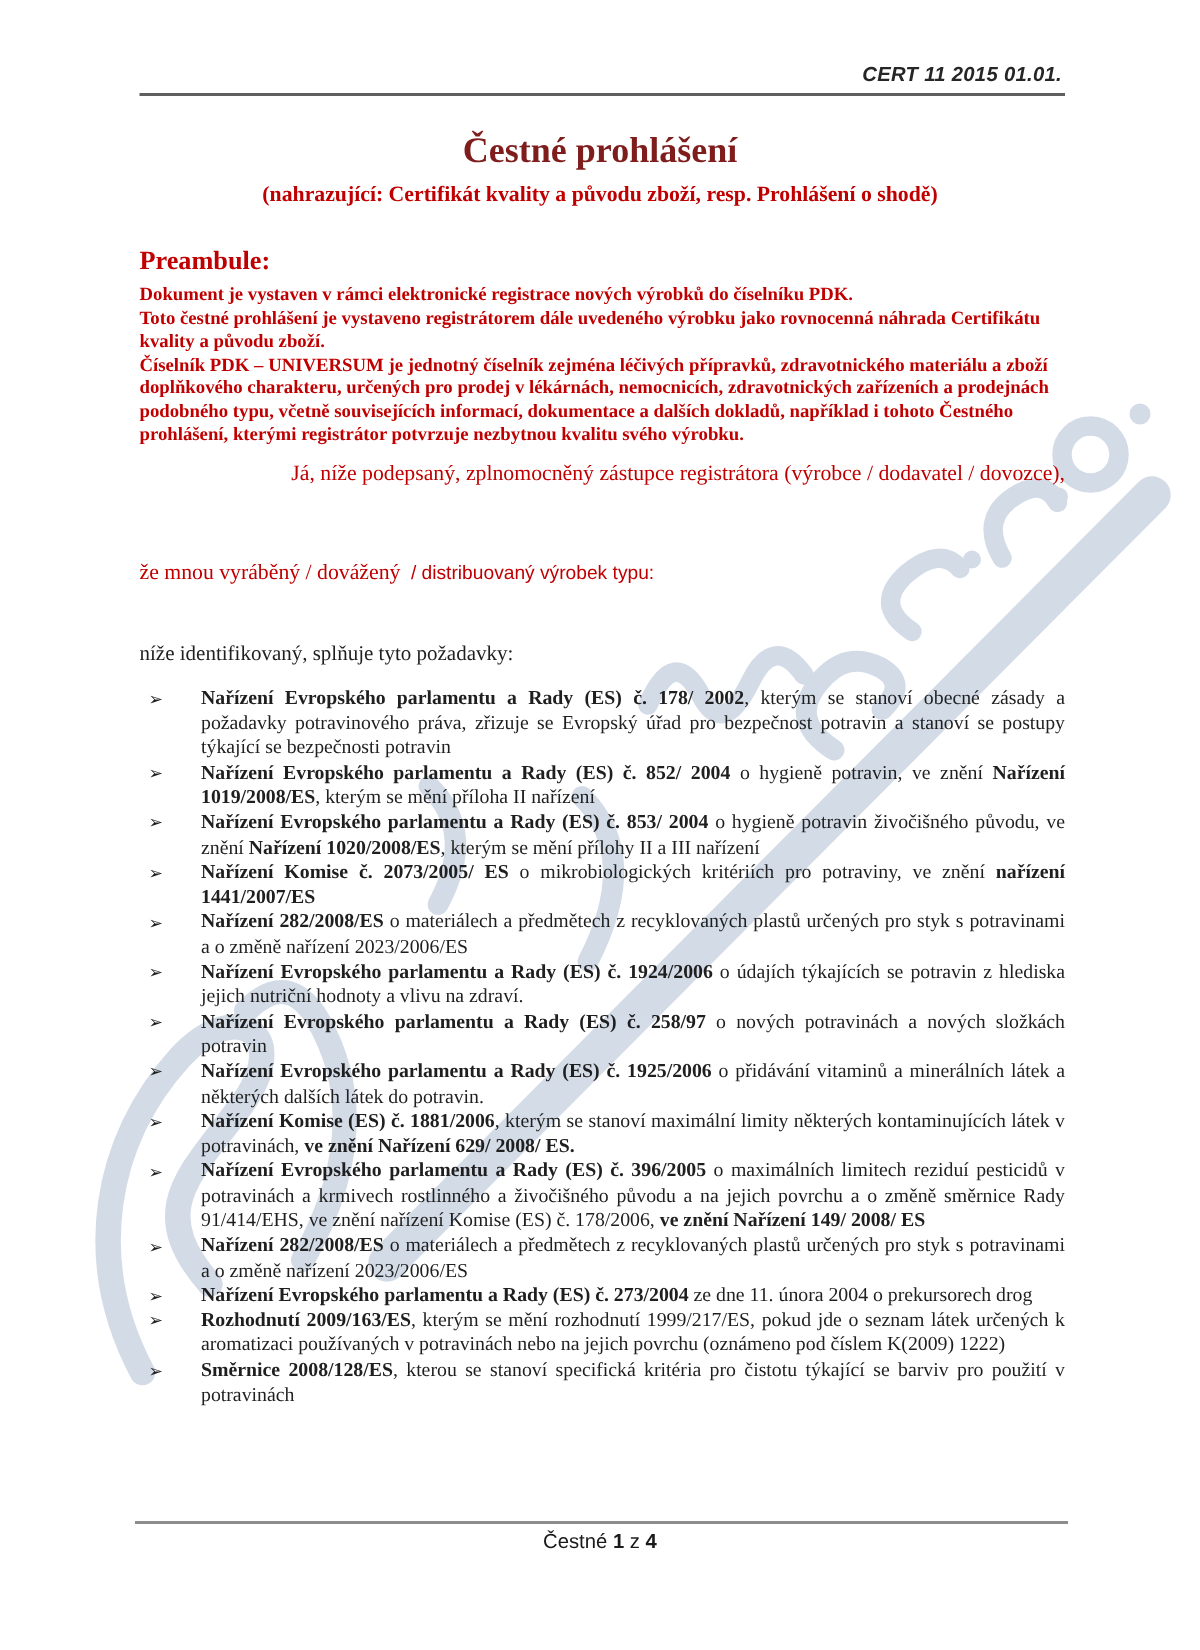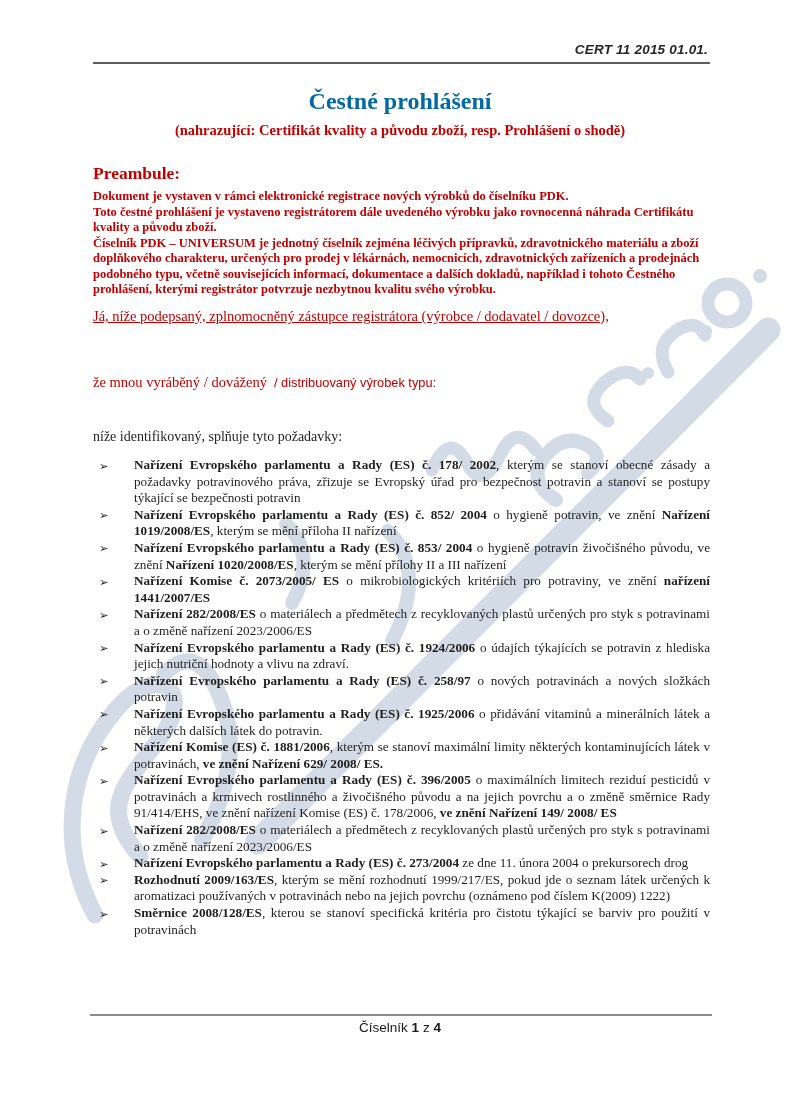--- a/index.html
+++ b/index.html
@@ -13,31 +13,31 @@
 
   .content { position:absolute; inset:0; z-index:1; }
 
   .doc-code { position:absolute; top:42px; right:92px;
               font-family:"Liberation Sans", sans-serif; font-style:italic; font-weight:700;
               font-size:13.5px; color:#262626; letter-spacing:.2px; }
   .rule-top { position:absolute; top:62px; left:93px; right:90px;
               border-top:2px solid #5f5f5f; }
 
   .page-title { position:absolute; top:88px; left:0; right:0; text-align:center;
-                font-size:24px; font-weight:700; color:#0369a1; }
+                font-size:24px; font-weight:700; color:#7f1d1d; }
   .page-subtitle { position:absolute; top:122px; left:0; right:0; text-align:center;
                    font-size:14.5px; font-weight:700; color:#c00000; }
 
   .preamble-heading { position:absolute; top:163px; left:93px;
                       font-size:17.5px; font-weight:700; color:#c00000; }
   .preamble-body { position:absolute; top:189px; left:93px; width:622px;
                    font-size:12.5px; line-height:15.5px; font-weight:700; color:#c00000; }
 
-  .decl-intro { position:absolute; top:308px; left:93px; width:617px; text-align:left;
-                font-size:14.5px; color:#c00000;text-decoration:underline; }
+  .decl-intro { position:absolute; top:308px; left:93px; width:617px; text-align:right;
+                font-size:14.5px; color:#c00000; }
   .decl-verb  { position:absolute; top:340px; left:0; right:0; text-align:center;
                 font-size:15.5px; font-weight:700; color:#c00000; }
   .product-line { position:absolute; top:374px; left:93px; font-size:14.5px; color:#c00000; }
   .product-line .sans { font-family:"Liberation Sans", sans-serif; font-size:12.8px; margin-left:7px;margin-top:23px; }
   .product-type-row { position:absolute; top:397px; left:0; right:0; text-align:center; }
   .product-type { display:inline-block; background:#ffff00; color:#338a5c;
                   font-size:17px; font-weight:700; text-decoration:underline;
                   text-decoration-color:#338a5c; padding:0 3px; }
   .decl-outro { position:absolute; top:429px; left:93px; font-size:14px; color:#1f1f1f; }
 
@@ -114,16 +114,16 @@
         <li><span class="bullet">➢</span><span class="b">Nařízení Evropského parlamentu a Rady (ES) č. 1925/2006</span><span>  o přidávání vitaminů a minerálních látek a některých dalších látek do potravin.</span></li>
         <li><span class="bullet">➢</span><span class="b">Nařízení Komise (ES) č. 1881/2006</span><span>, kterým se stanoví maximální limity některých kontaminujících látek v potravinách, </span><span class="b">ve znění Nařízení 629/ 2008/ ES.</span></li>
         <li><span class="bullet">➢</span><span class="b">Nařízení Evropského parlamentu a Rady (ES) č. 396/2005</span><span> o maximálních limitech reziduí pesticidů v potravinách a krmivech rostlinného a živočišného původu a na jejich povrchu a o změně směrnice Rady 91/414/EHS, ve znění nařízení Komise (ES) č. 178/2006, </span><span class="b">ve znění Nařízení 149/ 2008/ ES</span></li>
         <li><span class="bullet">➢</span><span class="b">Nařízení 282/2008/ES</span><span> o materiálech a předmětech z recyklovaných plastů určených pro styk s potravinami a o změně nařízení 2023/2006/ES</span></li>
         <li><span class="bullet">➢</span><span class="b">Nařízení Evropského parlamentu a Rady (ES) č. 273/2004</span><span> ze dne 11. února 2004 o prekursorech drog</span></li>
         <li><span class="bullet">➢</span><span class="b">Rozhodnutí 2009/163/ES</span><span>, kterým se mění rozhodnutí 1999/217/ES, pokud jde o seznam látek určených k aromatizaci používaných v potravinách nebo na jejich povrchu (oznámeno pod číslem K(2009) 1222)</span></li>
         <li><span class="bullet">➢</span><span class="b">Směrnice 2008/128/ES</span><span>, kterou se stanoví specifická kritéria pro čistotu týkající se barviv pro použití v potravinách</span></li>
       </ul>
 
     <div class="rule-bottom"></div>
-    <div class="page-footer"><span>Číselník</span> <span class="b">1</span> <span>z</span> <span class="b">4</span></div>
+    <div class="page-footer"><span>Čestné</span> <span class="b">1</span> <span>z</span> <span class="b">4</span></div>
 
   </div>
 </div>
 
 </body></html>

